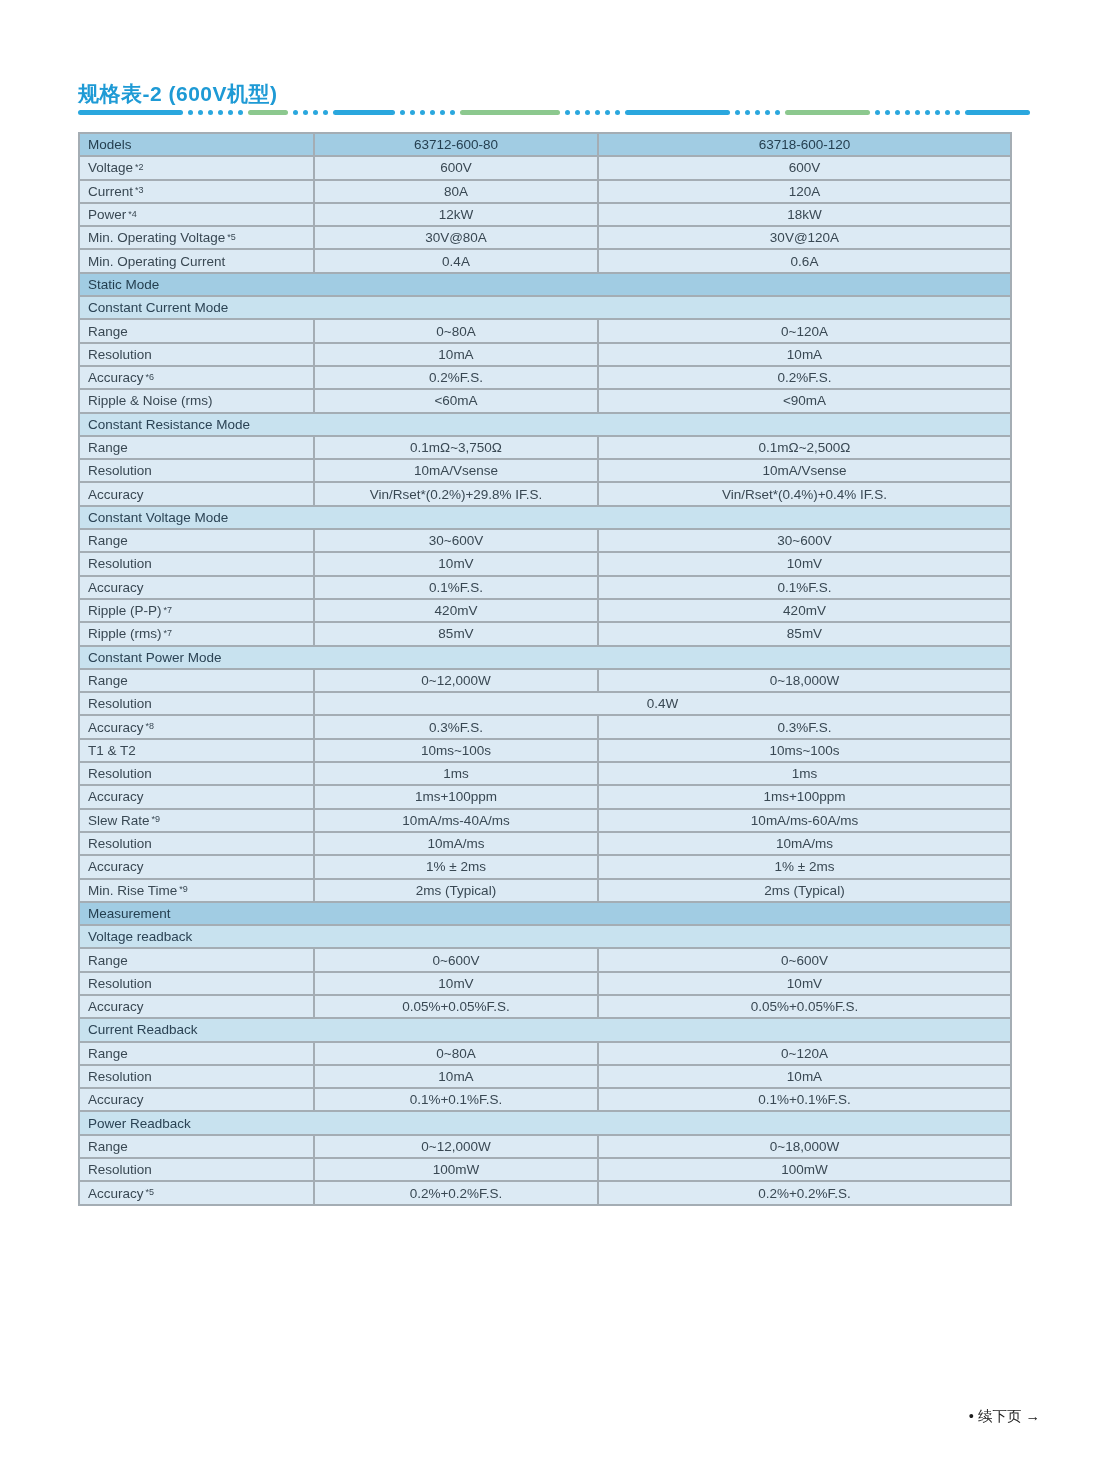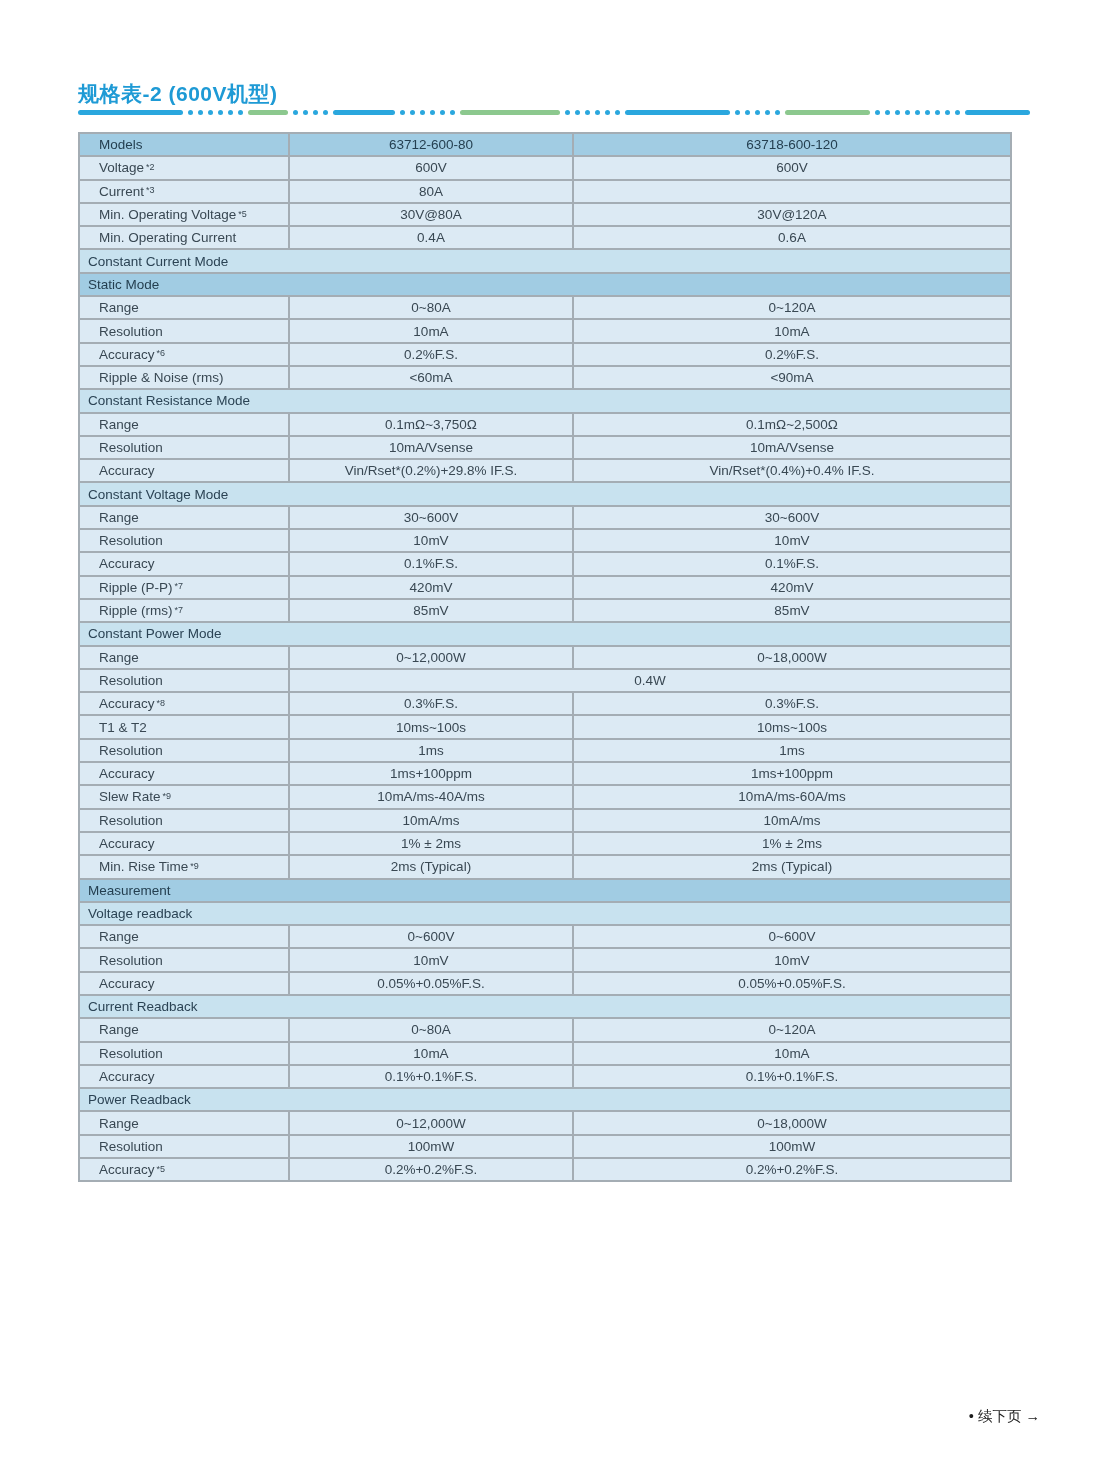--- a/index.html
+++ b/index.html
@@ -21,21 +21,21 @@
   .spec-table {
     position:absolute; left:78px; top:132px; width:934px;
     border:2px solid #a4adb4; box-sizing:border-box;
   }
   .row { display:flex; height:21.3px; border-bottom:2px solid #a4adb4; }
   .row:last-child { border-bottom:none; }
   .cell {
     display:flex; align-items:center; font-size:13.5px; color:#394853;
     box-sizing:border-box; white-space:nowrap; overflow:hidden;
   }
-  .cell.label { width:210px; padding-left:19px; border-right:2px solid #a4adb4; }
+  .cell.label { width:235px; padding-left:8px; border-right:2px solid #a4adb4; }
   .cell.v1 { width:284px; justify-content:center; border-right:2px solid #a4adb4; }
   .cell.v2 { flex:1; justify-content:center; }
   .cell.full { width:100%; padding-left:8px; }
   .row.data   { background:#dceaf4; }
   .row.header { background:#a1cce3; }
   .row.header .cell { color:#243f50; }
   .row.section { background:#a1cce3; }
   .row.section .cell { color:#243f50; }
   .row.subsection { background:#c8e2ef; }
   .row.subsection .cell { color:#2b4354; }
@@ -111,41 +111,50 @@
         </div>
         <div class="cell v1">600V</div>
         <div class="cell v2">600V</div>
       </div>
       <div class="row data">
         <div class="cell label">
           <span>Current</span>
           <sup>*3</sup>
         </div>
         <div class="cell v1">80A</div>
+        <div class="cell v2">120A</div>
+      </div>
+      <div class="row data">
+        <div class="cell label">
+          <span>Power</span>
+          <sup>*4</sup>
+        </div>
+        <div class="cell v1">12kW</div>
+        <div class="cell v2">18kW</div>
       </div>
       <div class="row data">
         <div class="cell label">
           <span>Min. Operating Voltage</span>
           <sup>*5</sup>
         </div>
         <div class="cell v1">30V@80A</div>
         <div class="cell v2">30V@120A</div>
       </div>
       <div class="row data">
         <div class="cell label">
           <span>Min. Operating Current</span>
         </div>
         <div class="cell v1">0.4A</div>
         <div class="cell v2">0.6A</div>
       </div>
-      <div class="row subsection">
-        <div class="cell full">Constant Current Mode</div>
-      </div>
       <div class="row section">
         <div class="cell full">Static Mode</div>
+      </div>
+      <div class="row subsection">
+        <div class="cell full">Constant Current Mode</div>
       </div>
       <div class="row data">
         <div class="cell label">
           <span>Range</span>
         </div>
         <div class="cell v1">0~80A</div>
         <div class="cell v2">0~120A</div>
       </div>
       <div class="row data">
         <div class="cell label">

